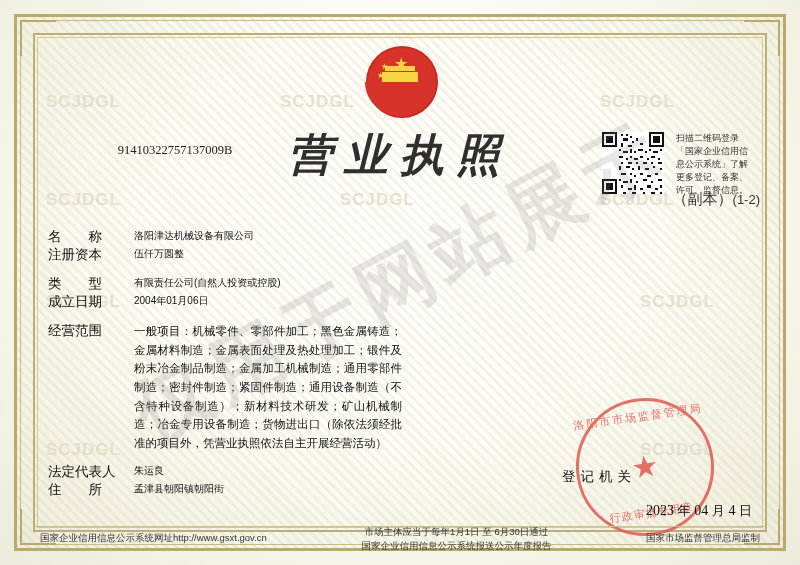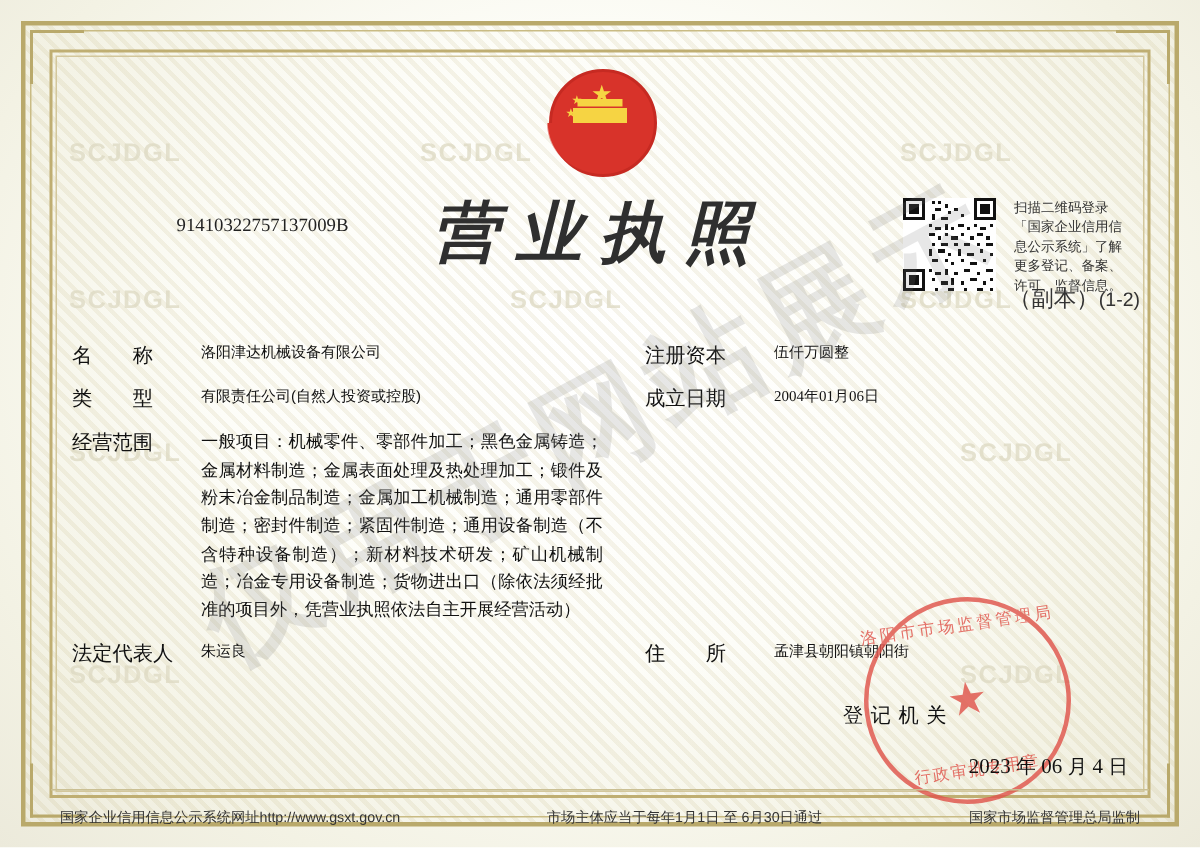--- a/index.html
+++ b/index.html
@@ -98,23 +98,23 @@
   
   .qr-wrap{position:absolute;right:96px;top:92px;}
   .qr{width:62px;height:62px;background:#fff;}
   .qr-note{
     position:absolute;right:6px;top:92px;width:78px;
     font-size:9px;color:#333;line-height:1.45;
   }
 
   
   .fields{position:absolute;left:8px;top:188px;right:8px;}
-  .row{display:flex;margin-bottom:11px;align-items:center;}
+  .row{display:flex;margin-bottom:11px;align-items:flex-start;flex-direction:column;}
   .col-left{width:382px;display:flex;align-items:flex-start;}
-  .col-right{flex:1;display:flex;align-items:flex-start;font-family:Liberation Serif, serif;}
+  .col-right{flex:1;display:flex;align-items:flex-start;}
   .lab{
     width:86px;flex:none;font-size:13.5px;color:#111;
     display:flex;justify-content:space-between;
   }
   .val{font-size:10px;color:#111;line-height:1.55;}
   .scope{width:268px;font-size:11.5px;line-height:1.62;color:#111;text-align:justify;}
 
   
   .reg-auth{
     position:absolute;right:8px;top:428px;width:190px;text-align:left;
@@ -357,33 +357,34 @@
         <div class="seal-star">★</div>
         <div class="seal-text-bottom">行政审批专用章</div>
       </div>
     </div>
 
     <div class="reg-auth">登记机关</div>
 
     <div class="reg-date">
       <b>2023</b>
       <span>年</span>
-      <b>06</b>
+      <b>04</b>
       <span>月</span>
       <b>4</b>
       <span>日</span>
     </div>
 
   </div>
 
   <div class="watermark">仅用于网站展示</div>
 
   <div class="divider"></div>
 
   <div class="footer">
     <div>国家企业信用信息公示系统网址http://www.gsxt.gov.cn</div>
     <div class="mid">
       <div>市场主体应当于每年1月1日 至 6月30日通过</div>
+      <div>国家企业信用信息公示系统报送公示年度报告</div>
     </div>
     <div>国家市场监督管理总局监制</div>
   </div>
 
 </div>
 
 </body></html>

